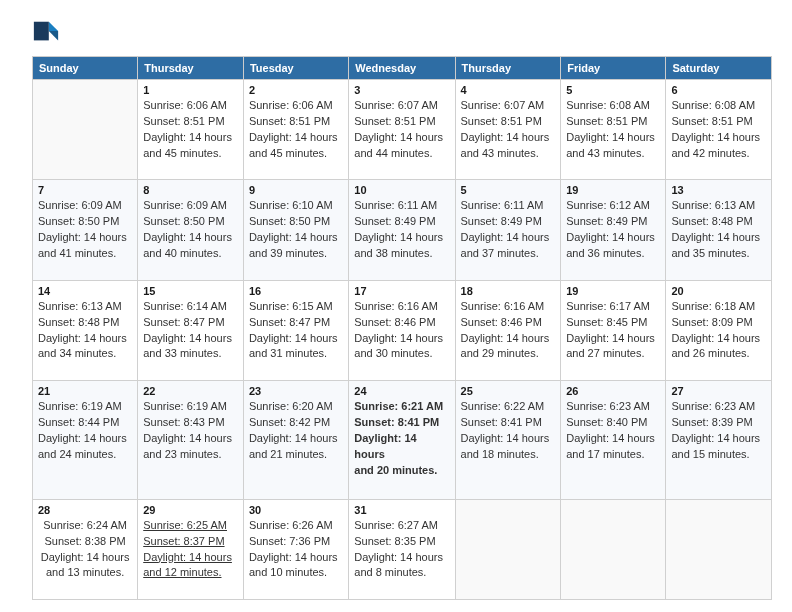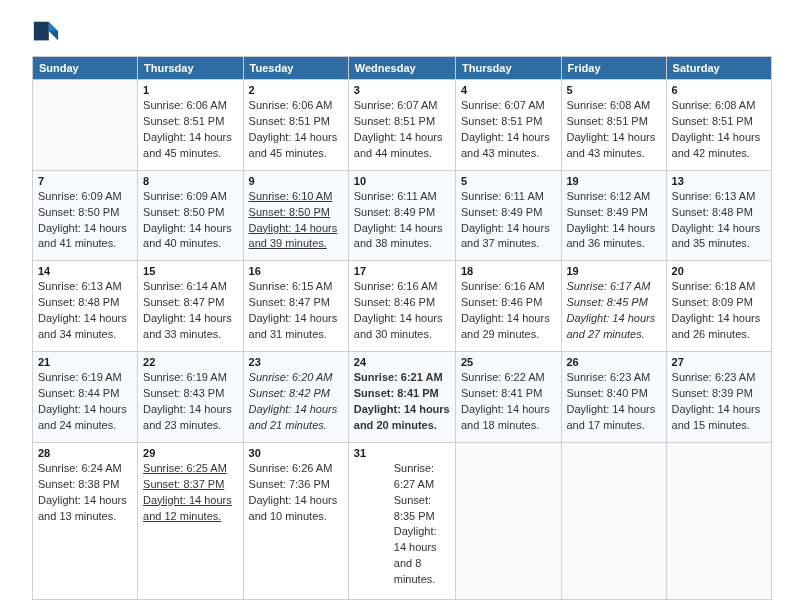--- a/index.html
+++ b/index.html
@@ -186,21 +186,21 @@
           </td>
           <td>
             <div class="cell-date">8</div>
             <div class="cell-info" style="white-space: pre-line;">Sunrise: 6:09 AM
 Sunset: 8:50 PM
 Daylight: 14 hours
 and 40 minutes.</div>
           </td>
           <td>
             <div class="cell-date">9</div>
-            <div class="cell-info" style="white-space: pre-line; text-decoration: underline;">Sunrise: 6:10 AM
+            <div class="cell-info" style="white-space: pre-line;">Sunrise: 6:10 AM
 Sunset: 8:50 PM
 Daylight: 14 hours
 and 39 minutes.</div>
           </td>
           <td>
             <div class="cell-date">10</div>
             <div class="cell-info" style="white-space: pre-line;">Sunrise: 6:11 AM
 Sunset: 8:49 PM
 Daylight: 14 hours
 and 38 minutes.</div>
@@ -258,21 +258,21 @@
           </td>
           <td>
             <div class="cell-date">18</div>
             <div class="cell-info" style="white-space: pre-line;">Sunrise: 6:16 AM
 Sunset: 8:46 PM
 Daylight: 14 hours
 and 29 minutes.</div>
           </td>
           <td>
             <div class="cell-date">19</div>
-            <div class="cell-info" style="white-space: pre-line; font-style: italic;">Sunrise: 6:17 AM
+            <div class="cell-info" style="white-space: pre-line;">Sunrise: 6:17 AM
 Sunset: 8:45 PM
 Daylight: 14 hours
 and 27 minutes.</div>
           </td>
           <td>
             <div class="cell-date">20</div>
             <div class="cell-info" style="white-space: pre-line;">Sunrise: 6:18 AM
 Sunset: 8:09 PM
 Daylight: 14 hours
 and 26 minutes.</div>
@@ -288,21 +288,21 @@
           </td>
           <td>
             <div class="cell-date">22</div>
             <div class="cell-info" style="white-space: pre-line;">Sunrise: 6:19 AM
 Sunset: 8:43 PM
 Daylight: 14 hours
 and 23 minutes.</div>
           </td>
           <td>
             <div class="cell-date">23</div>
-            <div class="cell-info" style="white-space: pre-line; font-style: italic;">Sunrise: 6:20 AM
+            <div class="cell-info" style="white-space: pre-line;">Sunrise: 6:20 AM
 Sunset: 8:42 PM
 Daylight: 14 hours
 and 21 minutes.</div>
           </td>
           <td>
             <div class="cell-date">24</div>
             <div class="cell-info" style="white-space: pre-line; font-weight: bold;">Sunrise: 6:21 AM
 Sunset: 8:41 PM
 Daylight: 14 hours
 and 20 minutes.</div>
@@ -325,42 +325,42 @@
             <div class="cell-date">27</div>
             <div class="cell-info" style="white-space: pre-line;">Sunrise: 6:23 AM
 Sunset: 8:39 PM
 Daylight: 14 hours
 and 15 minutes.</div>
           </td>
         </tr>
         <tr>
           <td>
             <div class="cell-date">28</div>
-            <div class="cell-info" style="white-space: pre-line;">Sunrise: 6:24 AM
+            <div class="cell-info" style="white-space: pre-line; text-align: center;">Sunrise: 6:24 AM
 Sunset: 8:38 PM
 Daylight: 14 hours
 and 13 minutes.</div>
           </td>
           <td>
             <div class="cell-date">29</div>
             <div class="cell-info" style="white-space: pre-line; text-decoration: underline;">Sunrise: 6:25 AM
 Sunset: 8:37 PM
 Daylight: 14 hours
 and 12 minutes.</div>
           </td>
           <td>
             <div class="cell-date">30</div>
             <div class="cell-info" style="white-space: pre-line;">Sunrise: 6:26 AM
 Sunset: 7:36 PM
 Daylight: 14 hours
 and 10 minutes.</div>
           </td>
           <td>
             <div class="cell-date">31</div>
-            <div class="cell-info" style="white-space: pre-line; margin-left: 40px;">Sunrise: 6:27 AM
+            <div class="cell-info" style="white-space: pre-line;">Sunrise: 6:27 AM
 Sunset: 8:35 PM
 Daylight: 14 hours
 and 8 minutes.</div>
           </td>
           <td class="cell-empty"></td>
           <td class="cell-empty"></td>
           <td class="cell-empty"></td>
         </tr>
       </tbody>
   </table>

